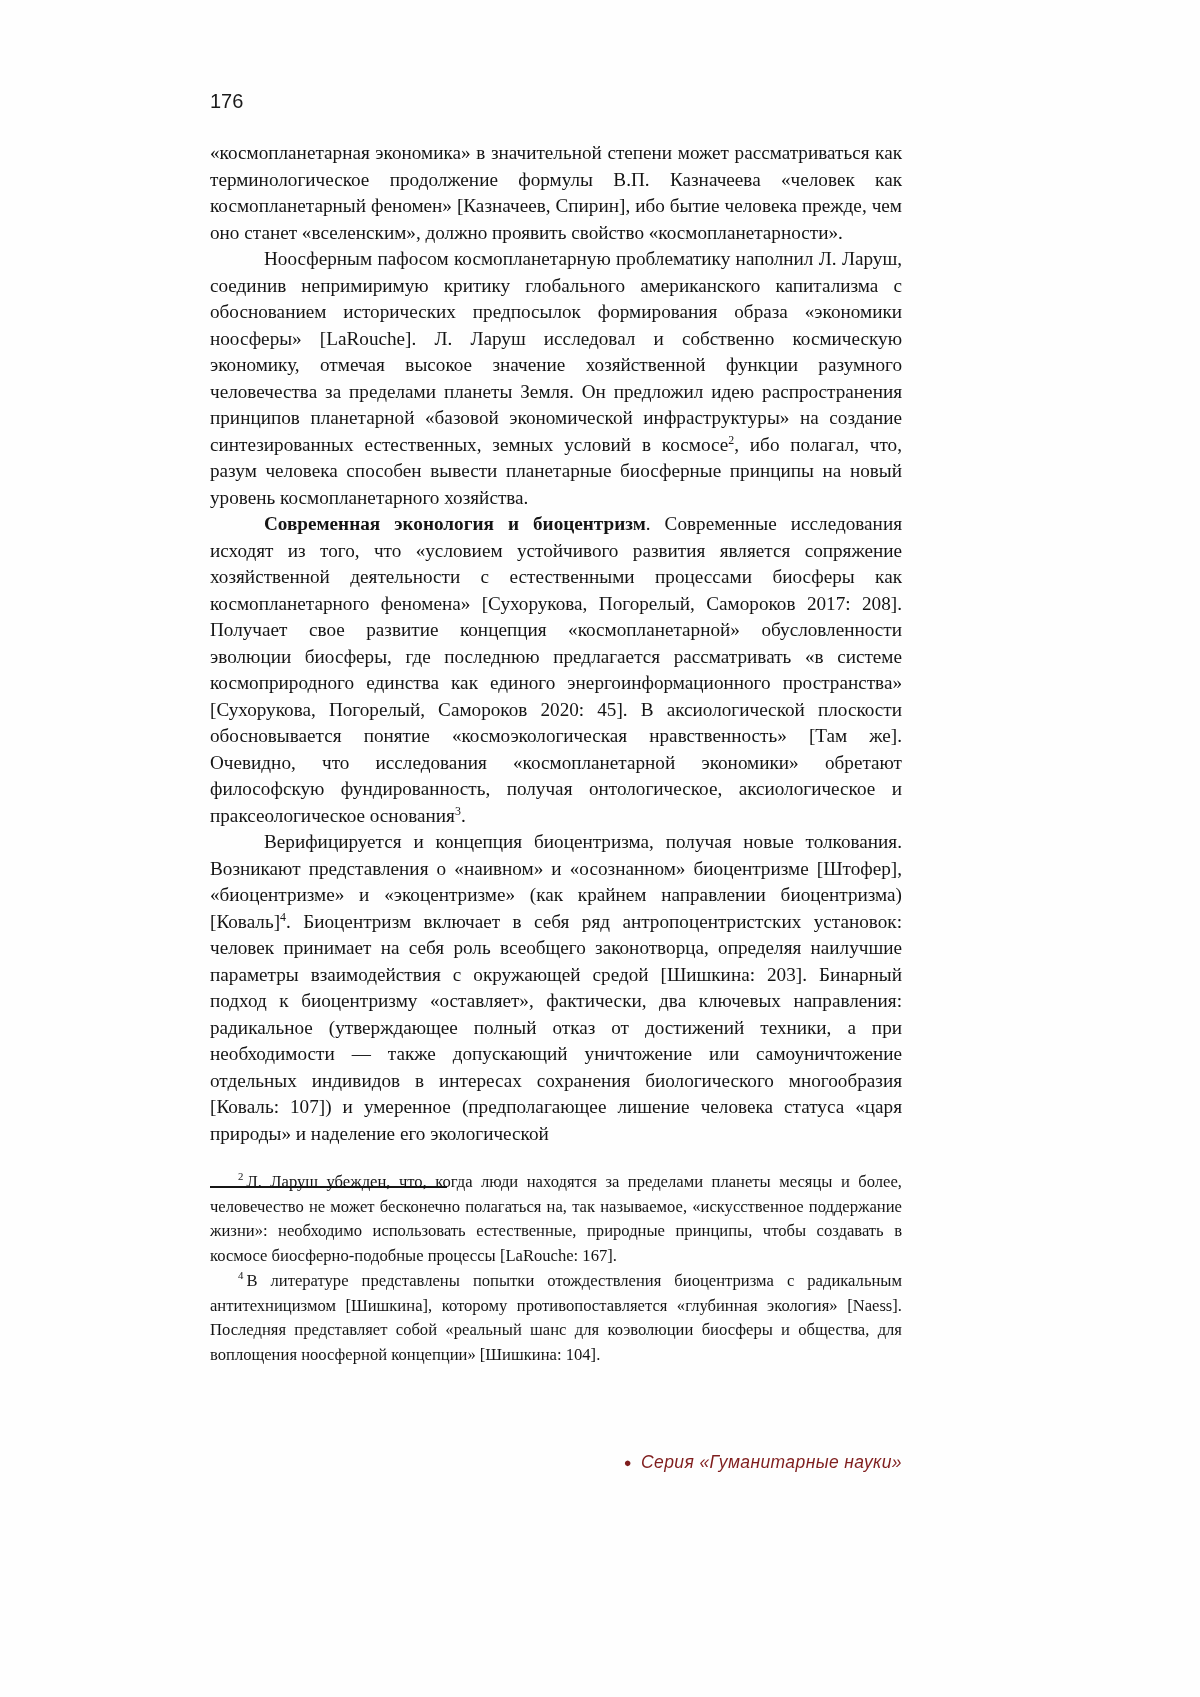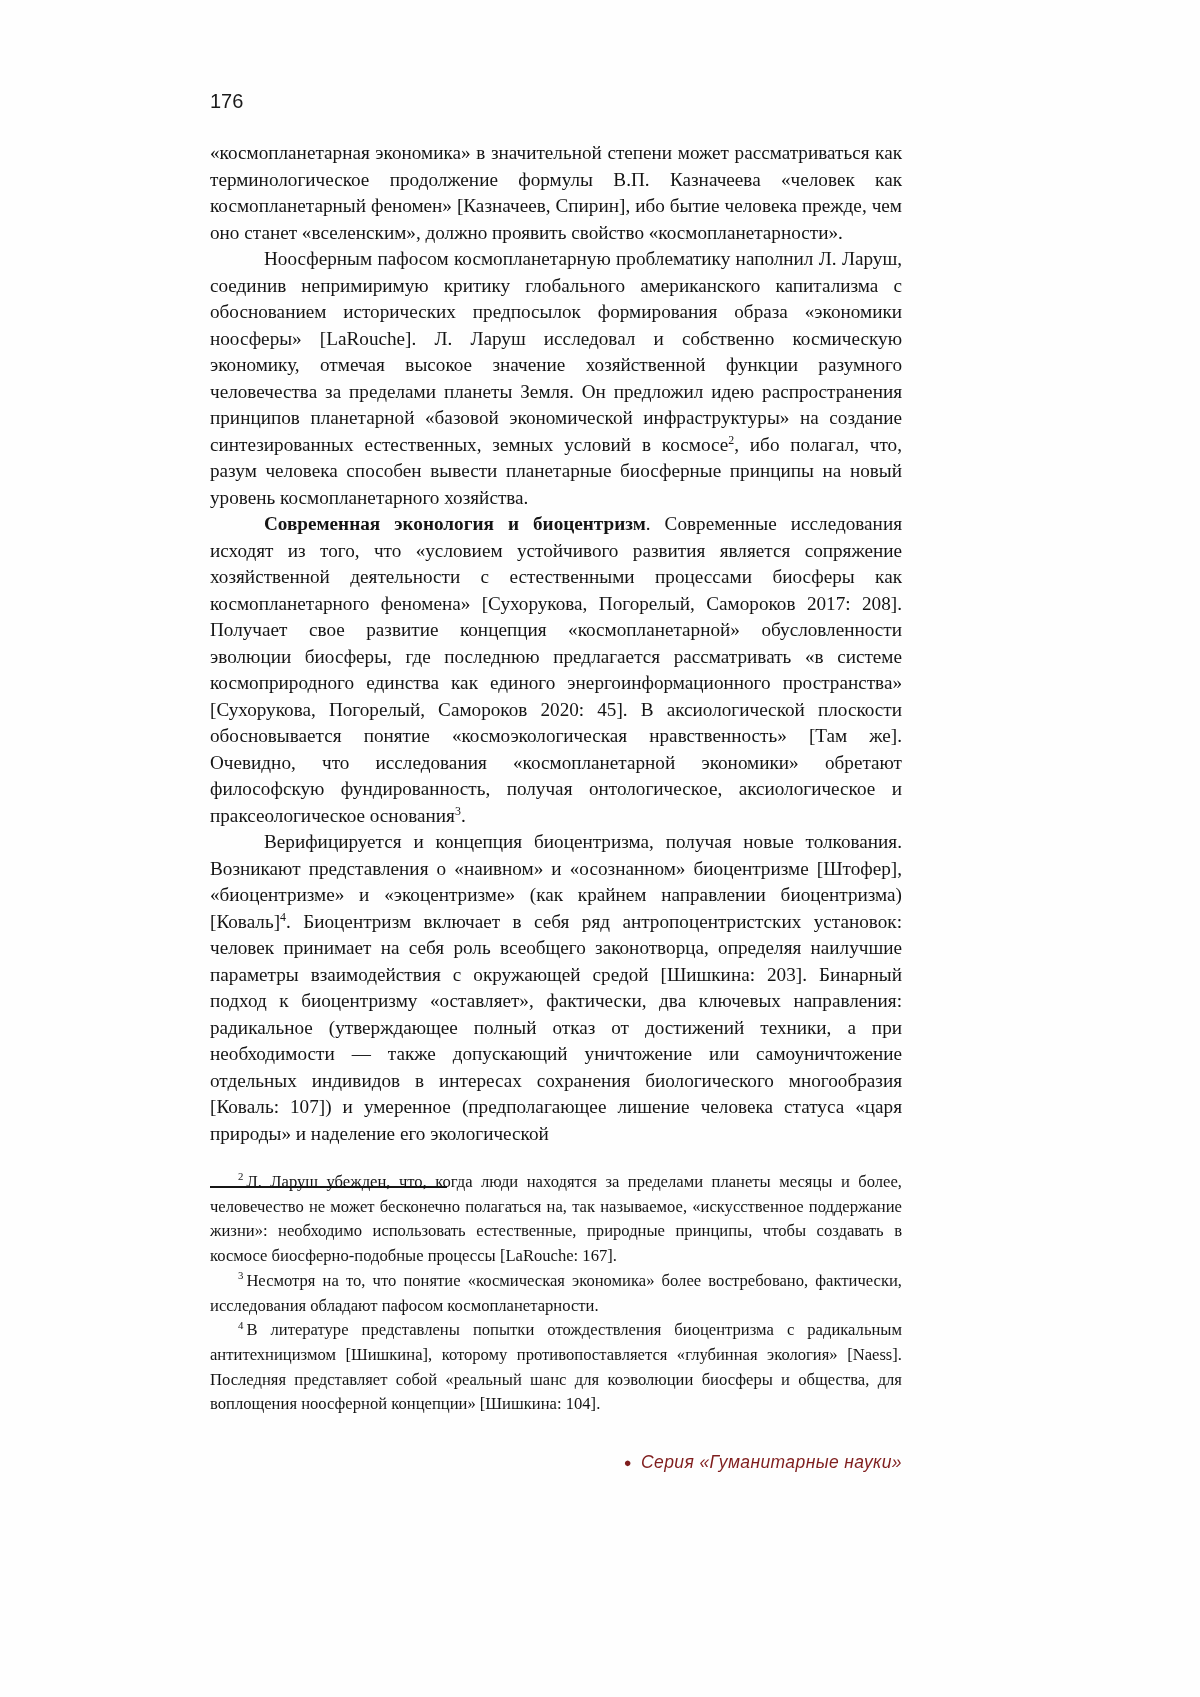--- a/index.html
+++ b/index.html
@@ -117,21 +117,20 @@
     <p class="continuation"><span>«космопланетарная экономика» в значительной степени может рассматриваться как терминологическое продолжение формулы В.П. Казначеева «человек как космопланетарный феномен» [Казначеев, Спирин], ибо бытие человека прежде, чем оно станет «вселенским», должно проявить свойство «космопланетарности».</span></p>
     <p><span>Ноосферным пафосом космопланетарную проблематику наполнил Л. Ларуш, соединив непримиримую критику глобального американского капитализма с обоснованием исторических предпосылок формирования образа «экономики ноосферы» [LaRouche]. Л. Ларуш исследовал и собственно космическую экономику, отмечая высокое значение хозяйственной функции разумного человечества за пределами планеты Земля. Он предложил идею распространения принципов планетарной «базовой экономической инфраструктуры» на создание синтезированных естественных, земных условий в космосе</span><sup class="fn-ref">2</sup><span>, ибо полагал, что, разум человека способен вывести планетарные биосферные принципы на новый уровень космопланетарного хозяйства.</span></p>
     <p><b class="section-heading">Современная эконология и биоцентризм</b><span>. Современные исследования исходят из того, что «условием устойчивого развития является сопряжение хозяйственной деятельности с естественными процессами биосферы как космопланетарного феномена» [Сухорукова, Погорелый, Самороков 2017: 208]. Получает свое развитие концепция «космопланетарной» обусловленности эволюции биосферы, где последнюю предлагается рассматривать «в системе космоприродного единства как единого энергоинформационного пространства» [Сухорукова, Погорелый, Самороков 2020: 45]. В аксиологической плоскости обосновывается понятие «космоэкологическая нравственность» [Там же]. Очевидно, что исследования «космопланетарной экономики» обретают философскую фундированность, получая онтологическое, аксиологическое и праксеологическое основания</span><sup class="fn-ref">3</sup><span>.</span></p>
     <p><span>Верифицируется и концепция биоцентризма, получая новые толкования. Возникают представления о «наивном» и «осознанном» биоцентризме [Штофер], «биоцентризме» и «экоцентризме» (как крайнем направлении биоцентризма) [Коваль]</span><sup class="fn-ref">4</sup><span>. Биоцентризм включает в себя ряд антропоцентристских установок: человек принимает на себя роль всеобщего законотворца, определяя наилучшие параметры взаимодействия с окружающей средой [Шишкина: 203]. Бинарный подход к биоцентризму «оставляет», фактически, два ключевых направления: радикальное (утверждающее полный отказ от достижений техники, а при необходимости — также допускающий уничтожение или самоуничтожение отдельных индивидов в интересах сохранения биологического многообразия [Коваль: 107]) и умеренное (предполагающее лишение человека статуса «царя природы» и наделение его экологической</span></p>
   </main>
 
   <div class="footnote-rule"></div>
 
   <section class="footnotes">
     <p><sup class="fn-marker">2</sup><span>Л. Ларуш убежден, что, когда люди находятся за пределами планеты месяцы и более, человечество не может бесконечно полагаться на, так называемое, «искусственное поддержание жизни»: необходимо использовать естественные, природные принципы, чтобы создавать в космосе биосферно-подобные процессы [LaRouche: 167].</span></p>
-    <p><sup class="fn-marker">3</sup><span>Несмотря на то, что понятие «космическая экономика» более востребовано, фактически, исследования обладают пафосом космопланетарности.</span></p>
     <p><sup class="fn-marker">4</sup><span>В литературе представлены попытки отождествления биоцентризма с радикальным антитехницизмом [Шишкина], которому противопоставляется «глубинная экология» [Naess]. Последняя представляет собой «реальный шанс для коэволюции биосферы и общества, для воплощения ноосферной концепции» [Шишкина: 104].</span></p>
   </section>
 
   <footer class="page-footer">
     <span class="bullet">●</span><span>Серия «Гуманитарные науки»</span>
   </footer>
 
 </div>
 
 </body></html>

